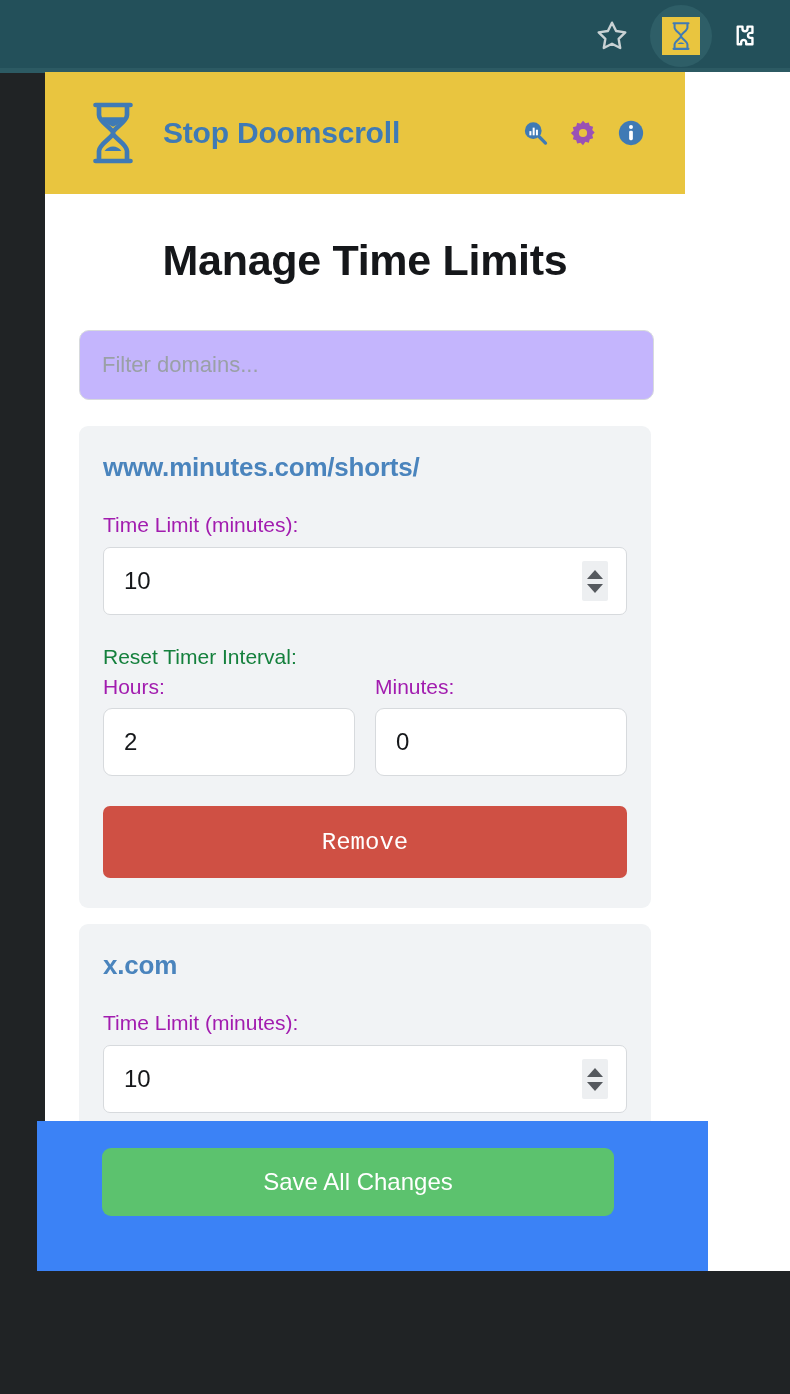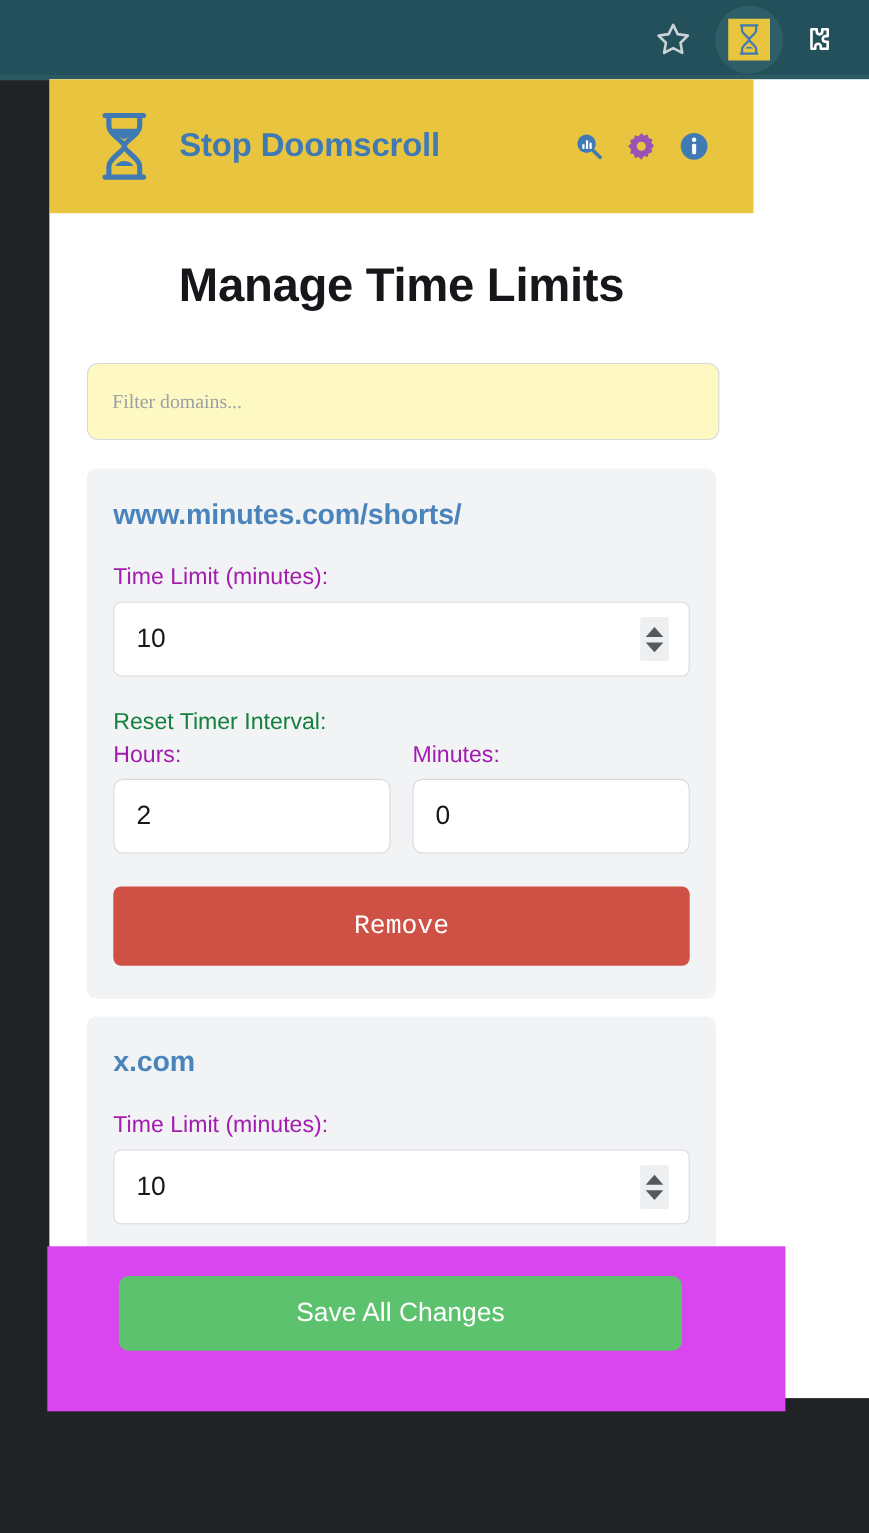--- a/index.html
+++ b/index.html
@@ -91,23 +91,23 @@
     color: #15171a;
     padding-top: 42px;
     letter-spacing: -0.3px;
   }
   #filter-input {
     display: block;
     margin: 45px auto 0;
     width: 575px; height: 70px;
     border: 1px solid #d7dadd;
     border-radius: 10px;
-    background: #fef9c3;
-    font-size: 18px;
-    font-family: Liberation Serif, serif;
+    background: #c4b5fd;
+    font-size: 22px;
+    font-family: Liberation Sans, sans-serif;
     color: #15171a;
     padding: 0 22px;
     outline: none;
   }
   #filter-input::placeholder { color: #9aa0a6; }
 
   
   #domain-list { margin-top: 26px; }
   .domain-card {
     background: #f1f3f5;
@@ -173,25 +173,24 @@
     color: #ffffff;
     border: none; border-radius: 7px;
     font-size: 24px;
     font-family: Liberation Mono, monospace;
     cursor: pointer;
   }
 
   
   #save-footer {
     position: absolute;
-    left: 43px; top: 1121px;
+    left: 37px; top: 1121px;
     width: 671px; height: 150px;
-    background: #d946ef;
+    background: #3b82f6;
     z-index: 6;
-    margin-top: 12px;
   }
   #save-all-button {
     position: absolute;
     left: 65px; top: 27px;
     width: 512px; height: 68px;
     background: #5cc26e;
     color: #ffffff;
     border: none; border-radius: 9px;
     font-size: 24px;
     font-family: "Liberation Sans", sans-serif;

